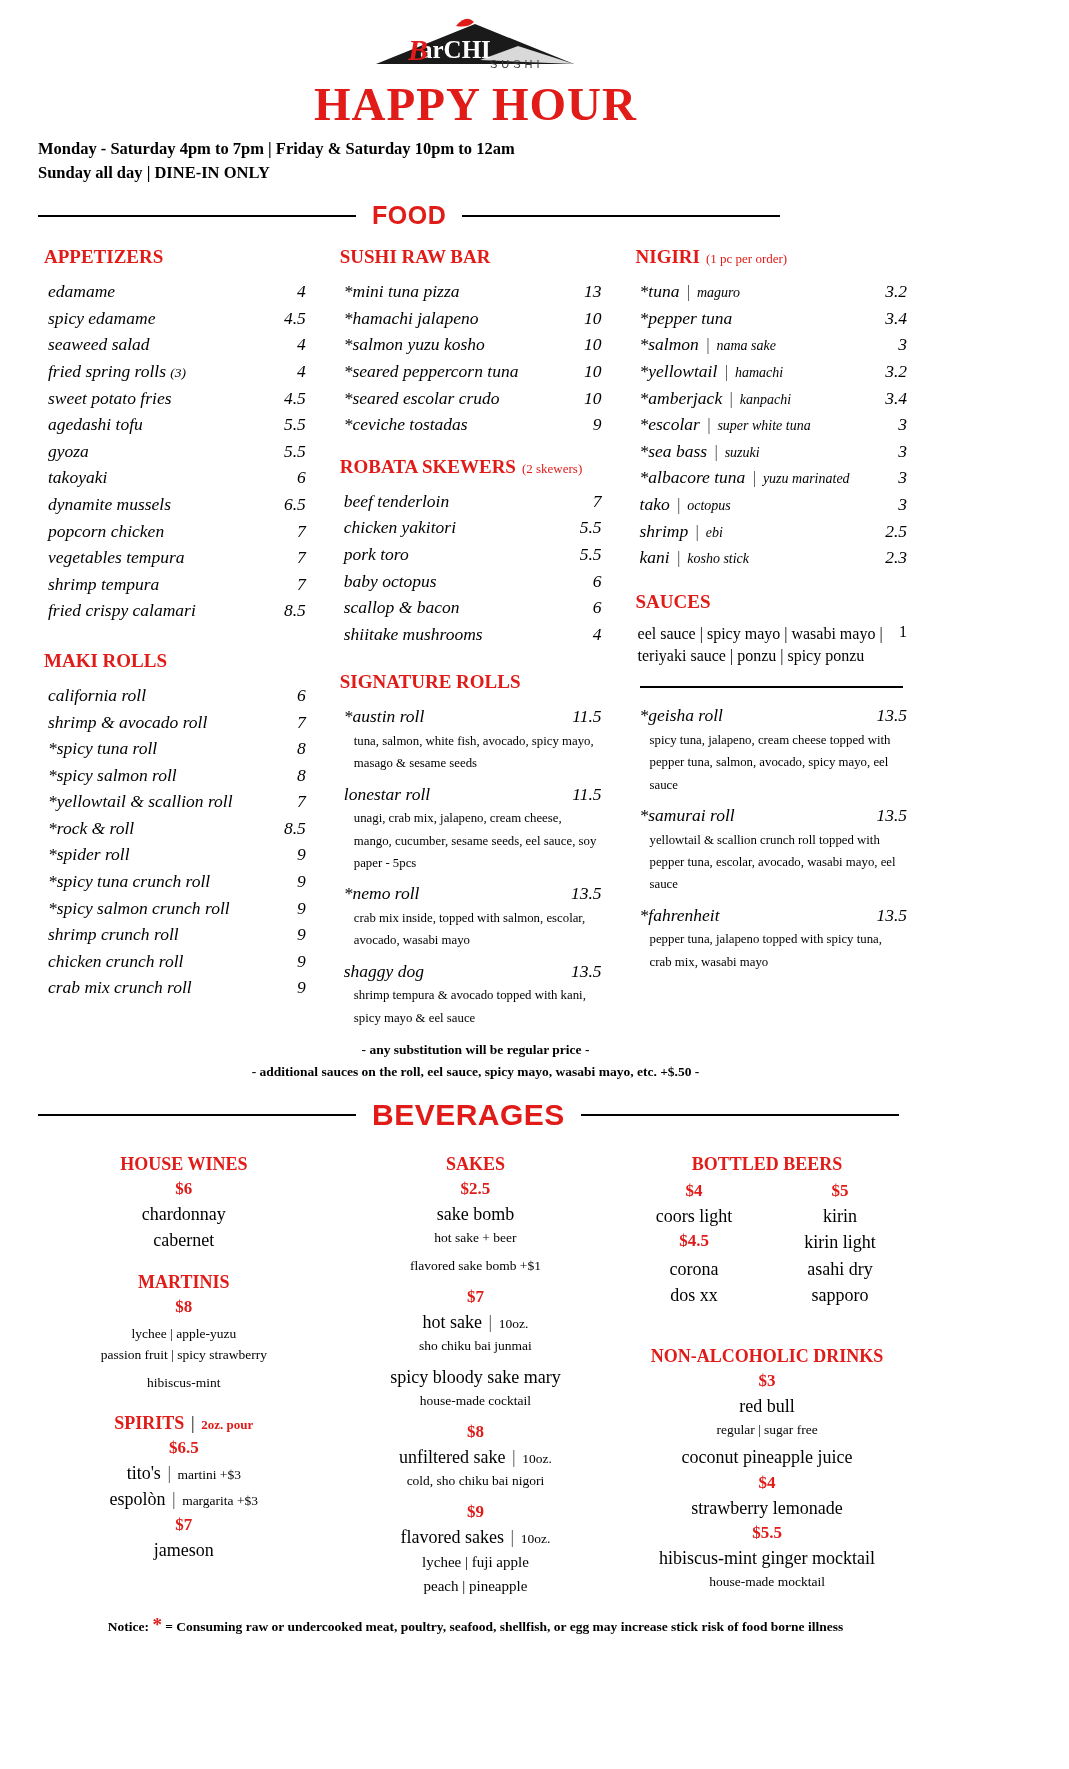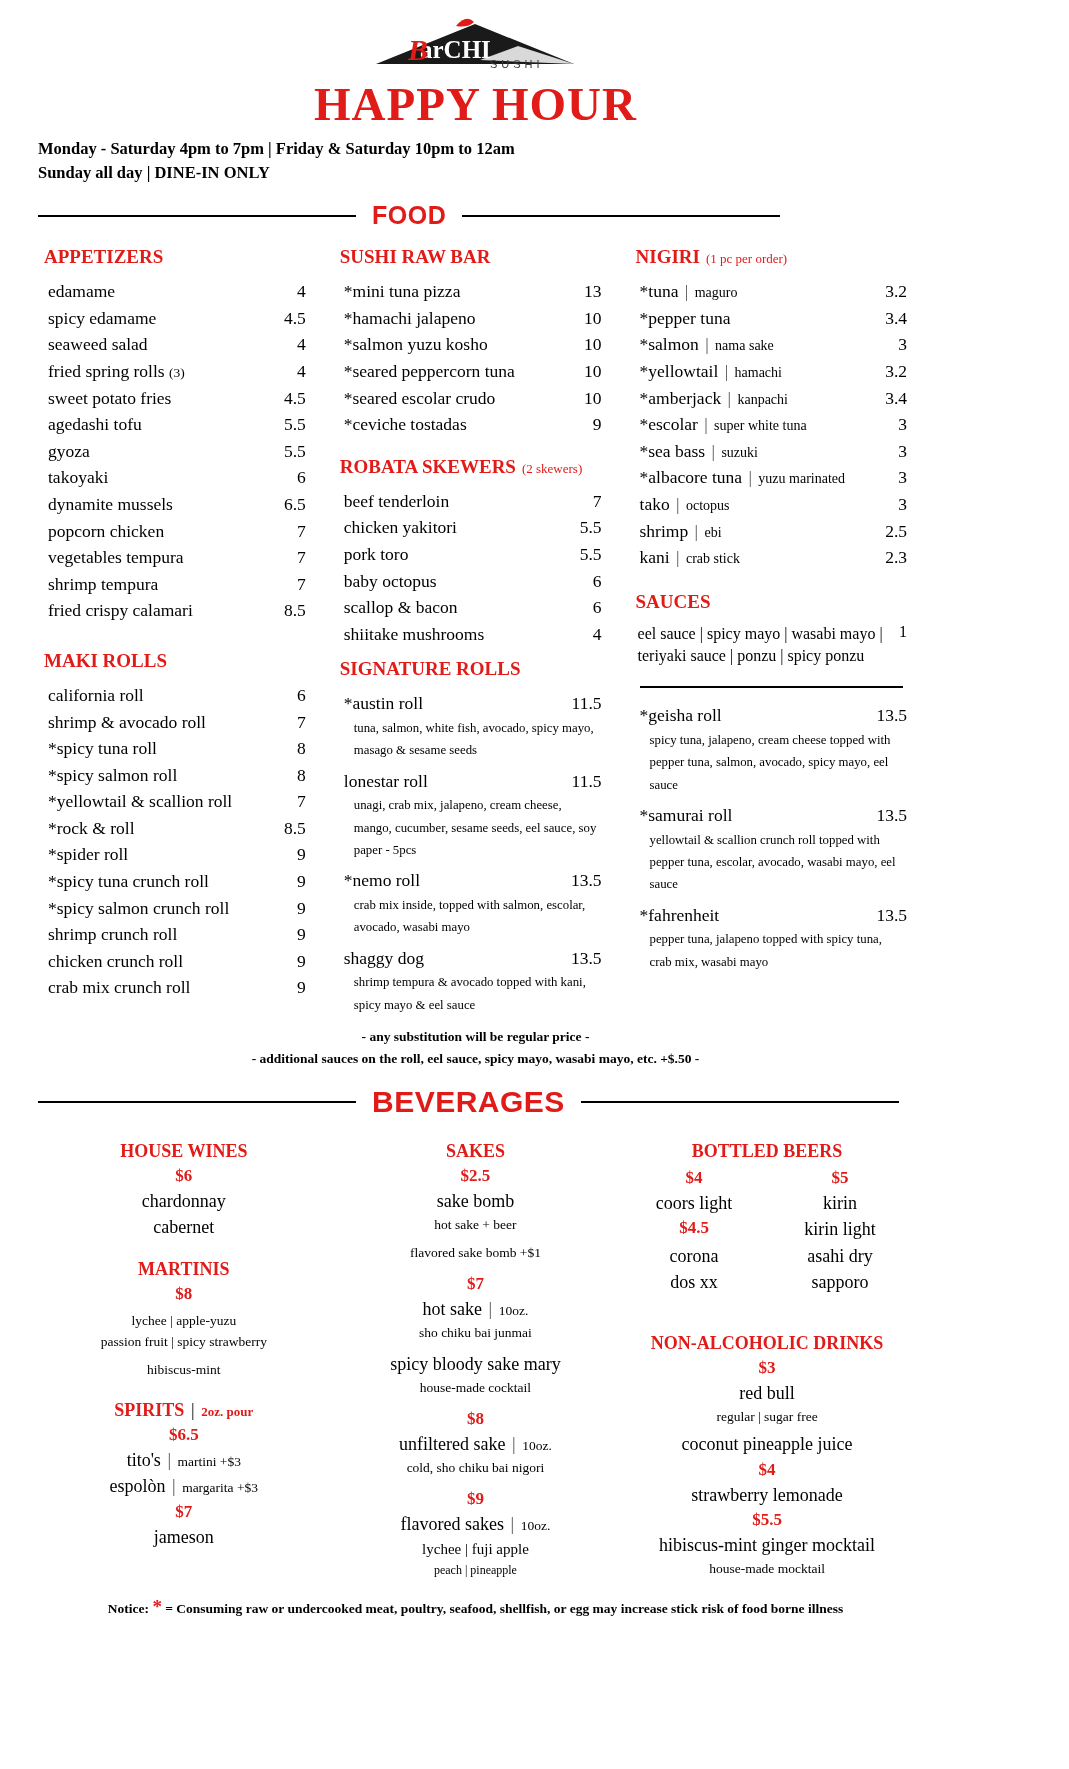--- a/index.html
+++ b/index.html
@@ -66,20 +66,21 @@
   .cat .note {
     color: #e01b18; font-size: 13px; font-weight: normal; margin-left: 6px;
   }
   .cat.first { margin-top: 2px; }
 
   .row {
     display: flex; align-items: flex-start;
     font-size: 17.5px;
     line-height: 1.52;
     padding-left: 4px;
+    font-style: italic;
   }
   .row .nm { flex: 1; white-space: nowrap; }
   .row .pr { text-align: right; min-width: 30px; padding-left: 8px; }
   .row .qty { font-size: 13.5px; }
   .sep { color: #555; padding: 0 2px; }
   .kana { font-size: 14px; }
   .desc {
     font-size: 12.8px;
     line-height: 1.75;
     padding-left: 14px;
@@ -309,21 +310,21 @@
         </div>
       <div class="row">
           <span class="nm">scallop &amp; bacon</span>
           <span class="pr">6</span>
         </div>
       <div class="row">
           <span class="nm">shiitake mushrooms</span>
           <span class="pr">4</span>
         </div>
 
-      <div class="cat" style="margin-top:11px">SIGNATURE ROLLS</div>
+      <div class="cat" style="margin-top:24px">SIGNATURE ROLLS</div>
 
       <div class="row">
           <span class="nm">*austin roll</span>
           <span class="pr">11.5</span>
         </div>
       <div class="desc">tuna, salmon, white fish, avocado, spicy mayo, masago &amp; sesame seeds</div>
 
       <div class="row" style="margin-top:6px">
           <span class="nm">lonestar roll</span>
           <span class="pr">11.5</span>
@@ -382,21 +383,21 @@
         </div>
       <div class="row">
           <span class="nm"><span>tako</span><span class="sep"> | </span><span class="kana">octopus</span></span>
           <span class="pr">3</span>
         </div>
       <div class="row">
           <span class="nm"><span>shrimp</span><span class="sep"> | </span><span class="kana">ebi</span></span>
           <span class="pr">2.5</span>
         </div>
       <div class="row">
-          <span class="nm"><span>kani</span><span class="sep"> | </span><span class="kana">crab stick</span></span>
+          <span class="nm"><span>kani</span><span class="sep"> | </span><span class="kana">kosho stick</span></span>
           <span class="pr">2.3</span>
         </div>
 
       <div class="cat" style="margin-top:20px">SAUCES</div>
       <div class="sauces-row">
         <div class="sauces-text">eel sauce | spicy mayo | wasabi mayo | teriyaki sauce | ponzu | spicy ponzu</div>
         <div class="pr">1</div>
       </div>
 
       <div class="hr-thin"></div>
@@ -485,21 +486,21 @@
         <span class="sep"> | </span><span class="sm">10oz.</span>
       </div>
       <div class="bsub">cold, sho chiku bai nigori</div>
 
       <div class="price-red" style="margin-top:10px">$9</div>
       <div class="bitem">
         <span>flavored sakes</span>
         <span class="sep"> | </span><span class="sm">10oz.</span>
       </div>
       <div class="bsub" style="font-size:15px">lychee | fuji apple</div>
-      <div class="bsub" style="font-size:12px">peach | pineapple</div>
+      <div class="bsub" style="font-size:15px">peach | pineapple</div>
     </div>
 
     <div class="bev-col">
       <div class="bcat">BOTTLED BEERS</div>
       <div class="two-col-beer">
         <div class="price-red">$4</div>
         <div class="price-red">$5</div>
       </div>
       <div class="two-col-beer">
         <div class="bitem">coors light</div>

